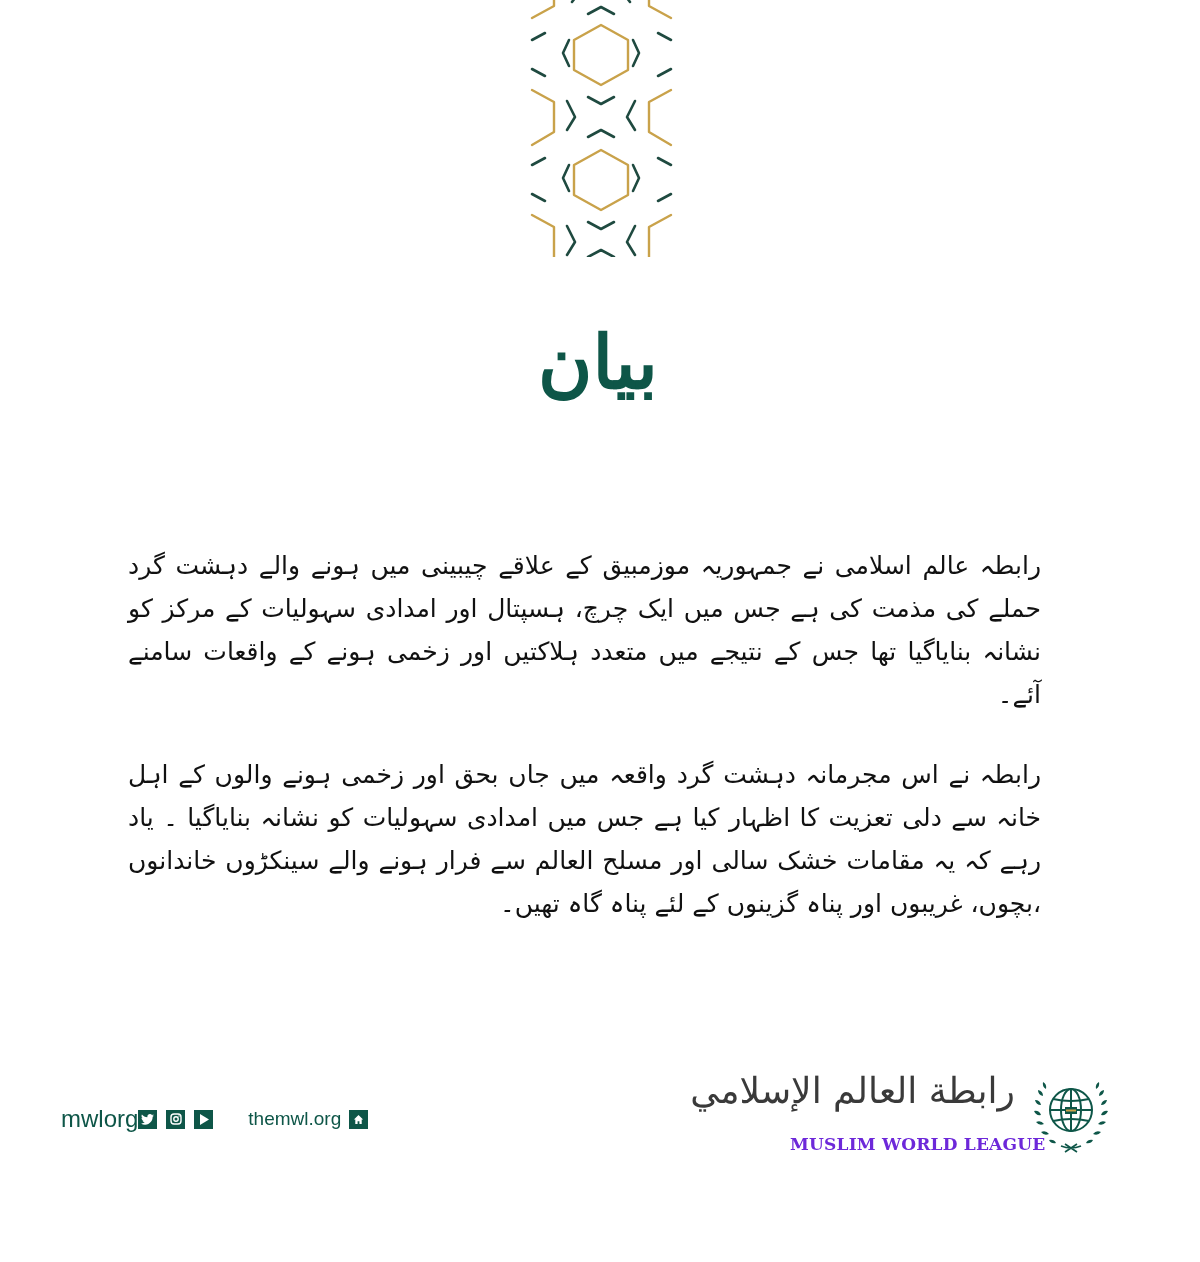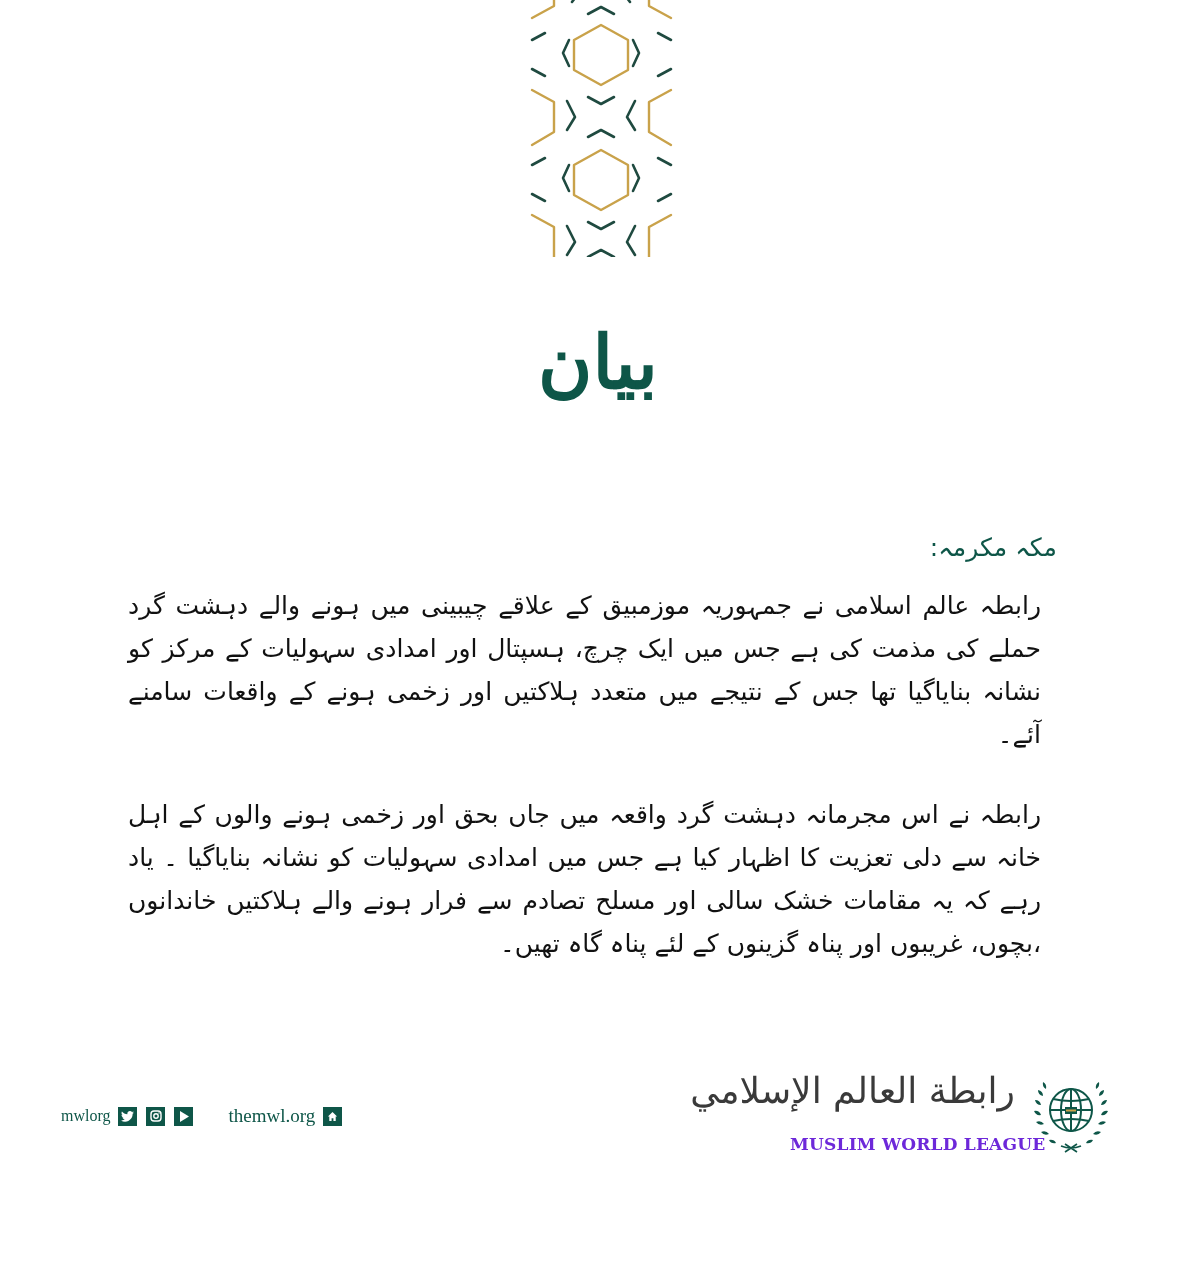--- a/index.html
+++ b/index.html
@@ -11,24 +11,24 @@
   .title { position: absolute; left: 0; right: 4px; top: 318px; text-align: center; direction: rtl;
            font-family: "DejaVu Serif", serif; font-weight: bold; font-size: 74px; color: #0e5648; line-height: 1.2; }
 
   .body-text { position: absolute; left: 112px; width: 945px; top: 528px; direction: rtl; text-align: justify;
                font-family: "DejaVu Sans", sans-serif; color: #111111; }
   .dateline { font-size: 25px; color: #0e5648; line-height: 40px; margin: 0; text-align: right; }
   .para { font-size: 25px; line-height: 43px; margin: 16px; text-align-last: right; }
   .para + .para { margin-top: 37px; }
 
   .footer-left { position: absolute; left: 61px; top: 1105px; display: flex; align-items: center; }
-  .handle { font-family: Liberation Serif, serif; font-size: 16px; color: #0e5648; margin-right: 8px; }
+  .handle { font-family: Liberation Sans, sans-serif; font-size: 24px; color: #0e5648; margin-right: 0; }
   .sq { width: 19px; height: 19px; background: #0e5648; display: inline-flex; align-items: center; justify-content: center; margin-right: 9px; }
   .sq svg { display: block; }
-  .site { font-family: Liberation Serif, serif; font-size: 19px; color: #0e5648; margin-left: 26px; margin-right: 8px; }
+  .site { font-family: Liberation Sans, sans-serif; font-size: 19px; color: #0e5648; margin-left: 26px; margin-right: 8px; }
 
   .logo { position: absolute; left: 788px; top: 1068px; width: 325px; height: 90px; }
   .logo-ar { position: absolute; right: 98px; top: 2px; direction: rtl; font-family: "DejaVu Serif", serif;
              font-size: 36px; color: #3a3a3a; white-space: nowrap; }
   .logo-en { position: absolute; left: 2px; top: 66px; font-family: "DejaVu Serif", serif; font-weight: bold;
              font-size: 17px; color: #6d28d9; letter-spacing: 0.2px; white-space: nowrap; }
   .emblem { position: absolute; left: 243px; top: 4px; width: 80px; height: 82px; }
 </style>
 </head>
 <body>
@@ -73,23 +73,22 @@
       <line x1="141" y1="194" x2="128" y2="201"></line>
       <line x1="42" y1="2" x2="48" y2="-6"></line>
       <line x1="100" y1="2" x2="94" y2="-6"></line>
     </g>
   </svg>
 </div>
 
 <div class="title">بیان</div>
 
 <div class="body-text">
-  <p class="dateline">مکہ مکرمہ:</p>
   <p class="para">رابطہ عالم اسلامی نے جمہوریہ موزمبیق کے علاقے چیبینی میں ہونے والے دہشت گرد حملے کی مذمت کی ہے جس میں ایک چرچ، ہسپتال اور امدادی سہولیات کے مرکز کو نشانہ بنایاگیا تھا جس کے نتیجے میں متعدد ہلاکتیں اور زخمی ہونے کے واقعات سامنے آئے۔</p>
-  <p class="para">رابطہ نے اس مجرمانہ دہشت گرد واقعہ میں جاں بحق اور زخمی ہونے والوں کے اہل خانہ سے دلی تعزیت کا اظہار کیا ہے جس میں امدادی سہولیات کو نشانہ بنایاگیا ۔ یاد رہے کہ یہ مقامات خشک سالی اور مسلح تصادم سے فرار ہونے والے ہلاکتیں خاندانوں ،بچوں، غریبوں اور پناہ گزینوں کے لئے پناہ گاہ تھیں۔</p>
+  <p class="para">رابطہ نے اس مجرمانہ دہشت گرد واقعہ میں جاں بحق اور زخمی ہونے والوں کے اہل خانہ سے دلی تعزیت کا اظہار کیا ہے جس میں امدادی سہولیات کو نشانہ بنایاگیا ۔ یاد رہے کہ یہ مقامات خشک سالی اور مسلح العالم سے فرار ہونے والے سینکڑوں خاندانوں ،بچوں، غریبوں اور پناہ گزینوں کے لئے پناہ گاہ تھیں۔</p>
 </div>
 
 <div class="footer-left">
   <span class="handle">mwlorg</span>
   <span class="sq">
     <svg width="13" height="11" viewBox="0 0 24 20">
         <path fill="#fff" d="M24 2.4c-.9.4-1.8.7-2.8.8 1-.6 1.8-1.6 2.2-2.7-1 .6-2 1-3.1 1.2C19.3.7 18 0 16.6 0c-2.7 0-4.9 2.2-4.9 4.9 0 .4 0 .8.1 1.1C7.7 5.8 4.1 3.9 1.7.9c-.4.7-.7 1.6-.7 2.5 0 1.7.9 3.2 2.2 4.1-.8 0-1.6-.2-2.2-.6v.1c0 2.4 1.7 4.4 3.9 4.8-.4.1-.8.2-1.3.2-.3 0-.6 0-.9-.1.6 2 2.4 3.4 4.6 3.4-1.7 1.3-3.8 2.1-6.1 2.1-.4 0-.8 0-1.2-.1 2.2 1.4 4.8 2.2 7.5 2.2 9.1 0 14-7.5 14-14v-.6c1-.7 1.8-1.6 2.5-2.5z"></path>
       </svg>
   </span>
   <span class="sq">

